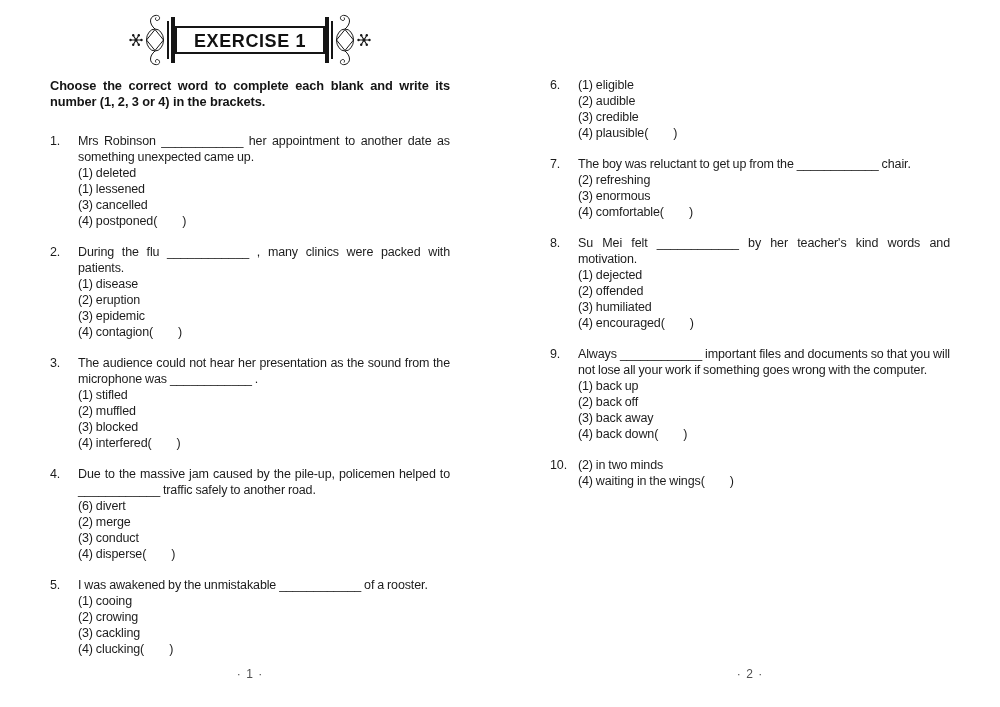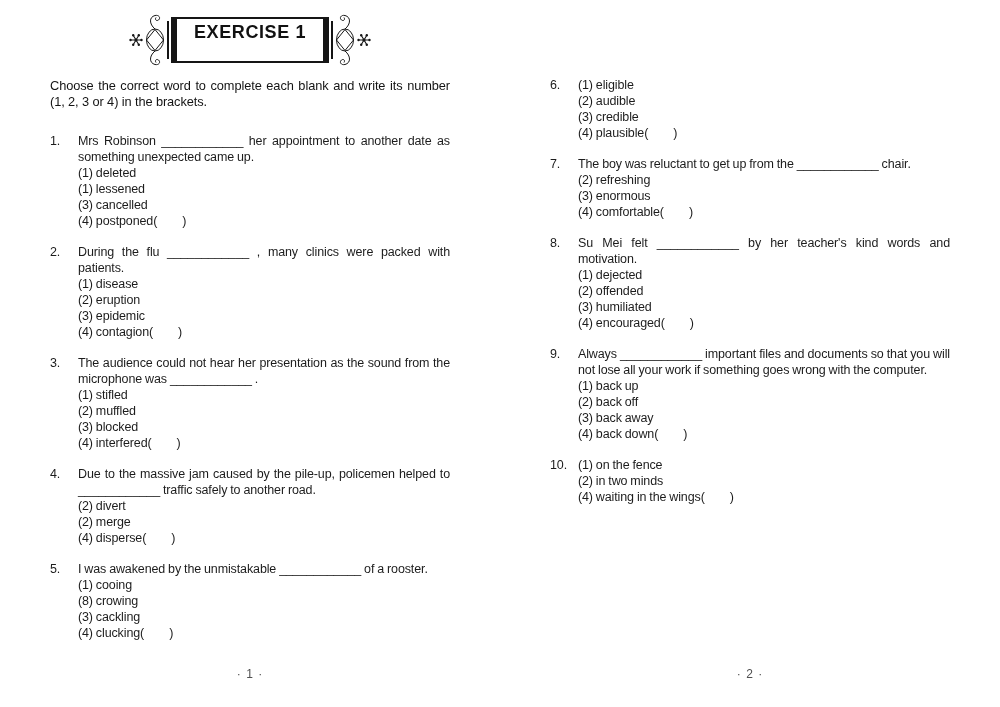--- a/index.html
+++ b/index.html
@@ -17,32 +17,32 @@
 
   
   .banner { margin-top: 10px; height: 60px; display: flex; align-items: center; justify-content: center; }
   .orn { display: flex; align-items: center; }
   .orn-right { transform: scaleX(-1); }
   .bar { background: #151515; display: inline-block; }
   .bar-thin  { width: 2px; height: 38px; margin-left: 1px; }
   .bar-thick { width: 4px; height: 46px; margin-left: 2px; }
   .banner-box {
     border: 2px solid #151515;
-    padding: 3px 17px 18px 17px;
+    padding: 3px 17px 0 17px;
     font-weight: bold;
     font-size: 18px;
     letter-spacing: 0.6px;
     color: #111;
     white-space: nowrap;
   }
 
   
   .instructions {
     margin-top: 8px;
-    font-weight: normal;
+    font-weight: bold;
     font-size: 12.8px;
     line-height: 16px;
     text-align: justify;
     letter-spacing: -0.1px;
     color: #141414;
   }
   .questions { margin-top: 23px; }
   .question {
     display: flex;
     margin-bottom: 15px;
@@ -172,35 +172,36 @@
           <span>(4) interfered</span>
           <span class="bracket"><span>(</span><span class="bracket-gap"></span><span>)</span></span>
         </div>
       </div>
     </div>
 
     <div class="question">
       <div class="qnum">4.</div>
       <div class="qbody">
         <div class="qtext">Due to the massive jam caused by the pile-up, policemen helped to ____________ traffic safely to another road.</div>
-        <div class="opt-row">(2) divert</div>
+        <div class="opt-row">(6) divert</div>
         <div class="opt-row">(2) merge</div>
+        <div class="opt-row">(3) conduct</div>
         <div class="opt-row opt-last">
           <span>(4) disperse</span>
           <span class="bracket"><span>(</span><span class="bracket-gap"></span><span>)</span></span>
         </div>
       </div>
     </div>
 
     <div class="question">
       <div class="qnum">5.</div>
       <div class="qbody">
         <div class="qtext">I was awakened by the unmistakable ____________ of a rooster.</div>
         <div class="opt-row">(1) cooing</div>
-        <div class="opt-row">(8) crowing</div>
+        <div class="opt-row">(2) crowing</div>
         <div class="opt-row">(3) cackling</div>
         <div class="opt-row opt-last">
           <span>(4) clucking</span>
           <span class="bracket"><span>(</span><span class="bracket-gap"></span><span>)</span></span>
         </div>
       </div>
     </div>
 
   </div>
 
@@ -261,21 +262,20 @@
         <div class="opt-row opt-last">
           <span>(4) back down</span>
           <span class="bracket"><span>(</span><span class="bracket-gap"></span><span>)</span></span>
         </div>
       </div>
     </div>
 
     <div class="question">
       <div class="qnum">10.</div>
       <div class="qbody">
-        <div class="opt-row">(1) on the fence</div>
         <div class="opt-row">(2) in two minds</div>
         <div class="opt-row opt-last">
           <span>(4) waiting in the wings</span>
           <span class="bracket"><span>(</span><span class="bracket-gap"></span><span>)</span></span>
         </div>
       </div>
     </div>
 
   </div>
 

